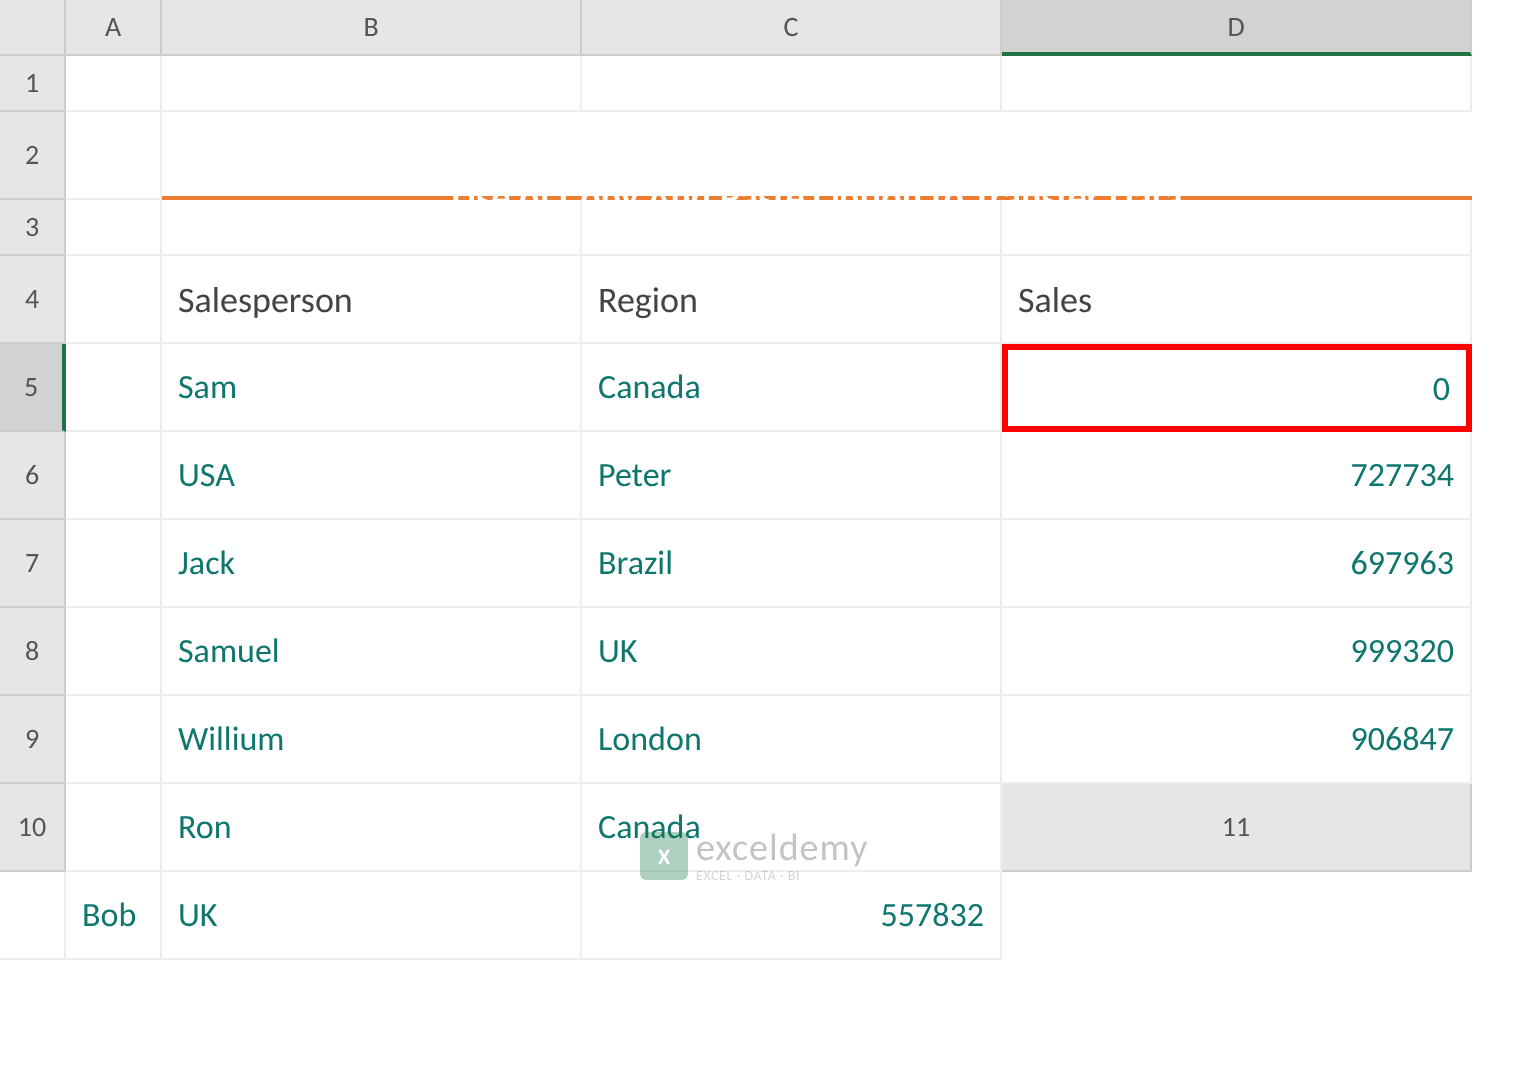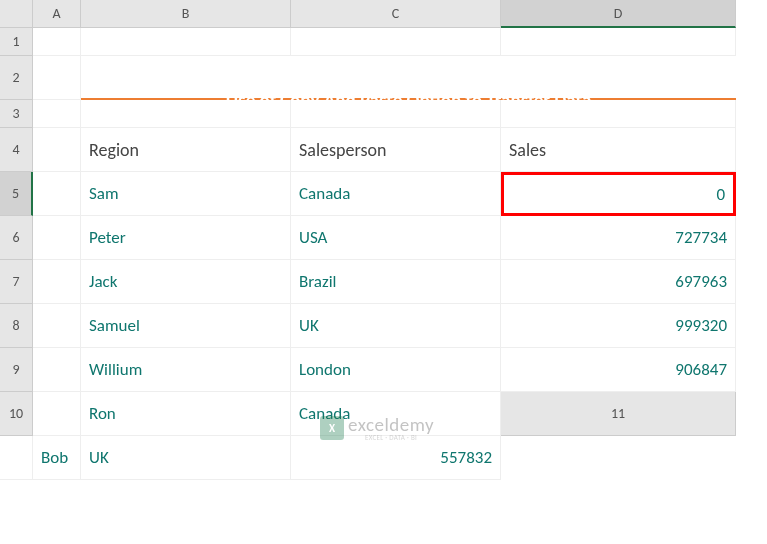--- a/index.html
+++ b/index.html
@@ -109,21 +109,20 @@
     }
     .watermark-main {
       font-size: 19px;
       color: #555;
       letter-spacing: 0.5px;
     }
     .watermark-sub {
       font-size: 7px;
       color: #888;
       letter-spacing: 0.3px;
-      text-align: center;
     }
   </style>
 </head>
 <body>
 
 <div class="spreadsheet">
   <div class="corner"></div>
   <div class="col-header">A</div>
   <div class="col-header">B</div>
   <div class="col-header">C</div>
@@ -140,34 +139,34 @@
   <div class="cell title-cell">Use of Copy And Paste Option to Transfer Data</div>
 
   <div class="row-header">3</div>
   <div class="cell"></div>
   <div class="cell"></div>
   <div class="cell"></div>
   <div class="cell"></div>
 
   <div class="row-header">4</div>
   <div class="cell"></div>
+  <div class="cell header-text">Salesperson</div>
   <div class="cell header-text">Region</div>
-  <div class="cell header-text">Salesperson</div>
   <div class="cell header-text sales-header">Sales</div>
 
   <div class="row-header selected">5</div>
   <div class="cell"></div>
   <div class="cell">Sam</div>
   <div class="cell">Canada</div>
   <div class="cell sales-col highlighted">0</div>
 
   <div class="row-header">6</div>
   <div class="cell"></div>
+  <div class="cell">USA</div>
   <div class="cell">Peter</div>
-  <div class="cell">USA</div>
   <div class="cell sales-col">727734</div>
 
   <div class="row-header">7</div>
   <div class="cell"></div>
   <div class="cell">Jack</div>
   <div class="cell">Brazil</div>
   <div class="cell sales-col">697963</div>
 
   <div class="row-header">8</div>
   <div class="cell"></div>

